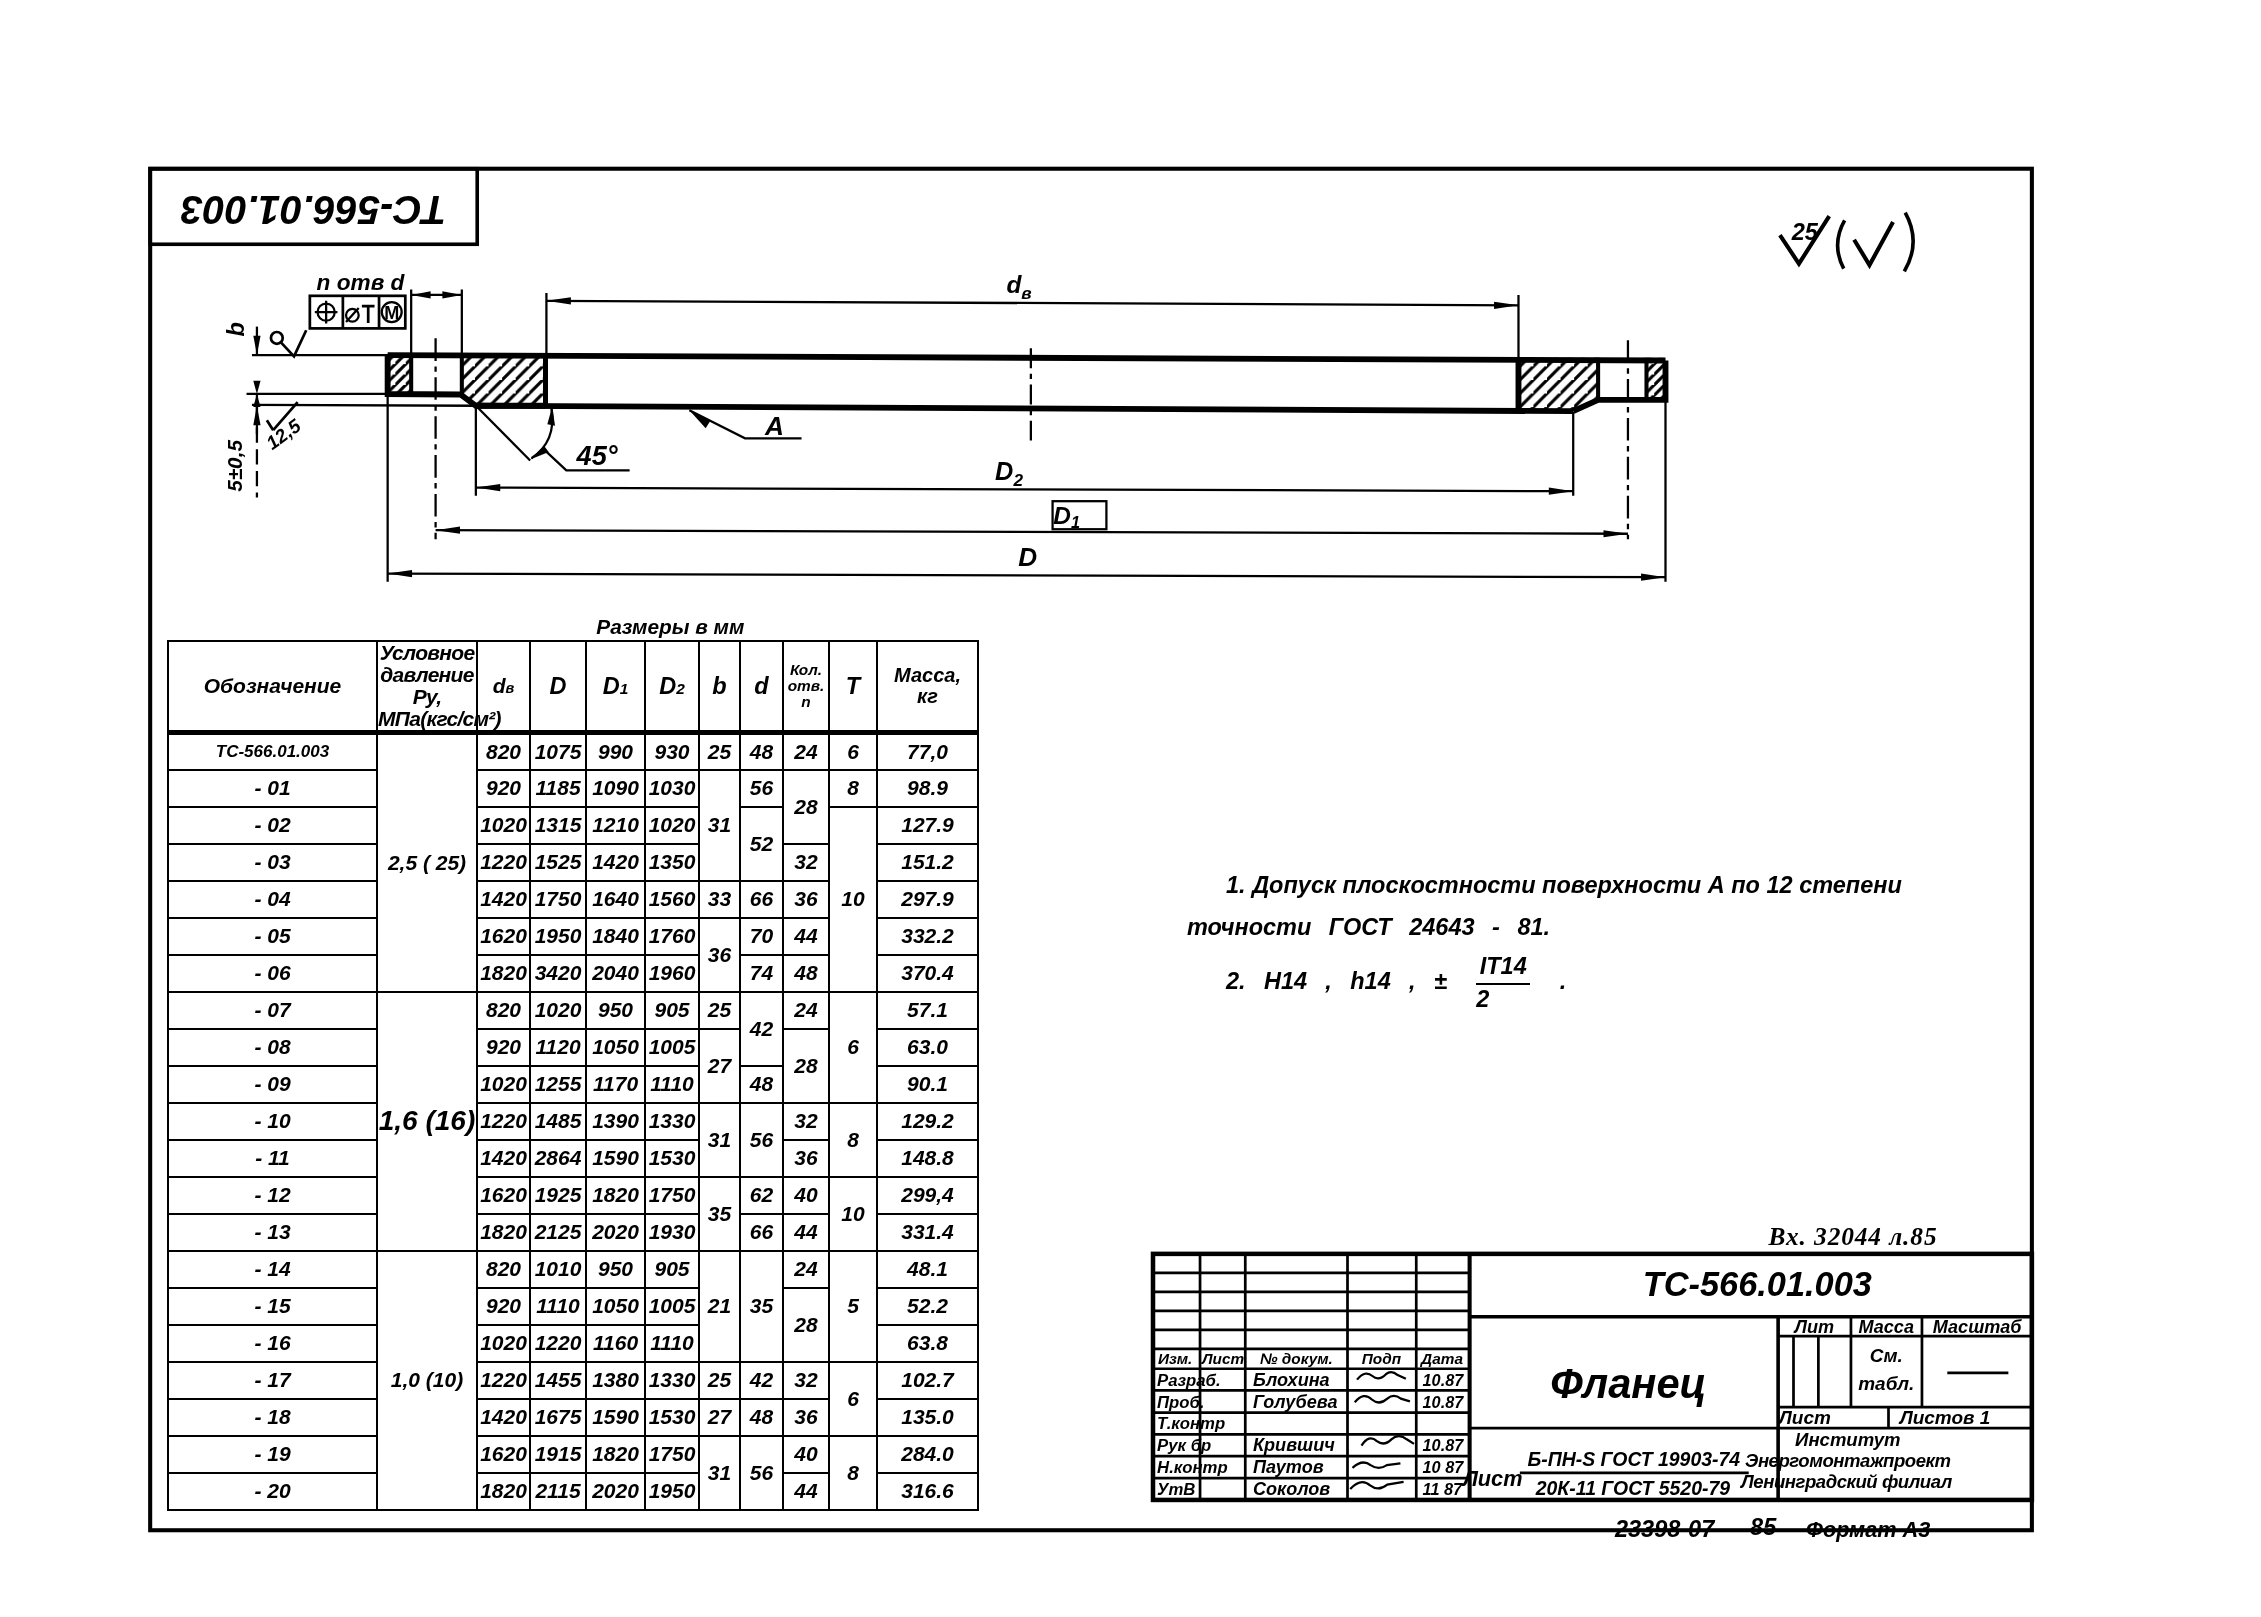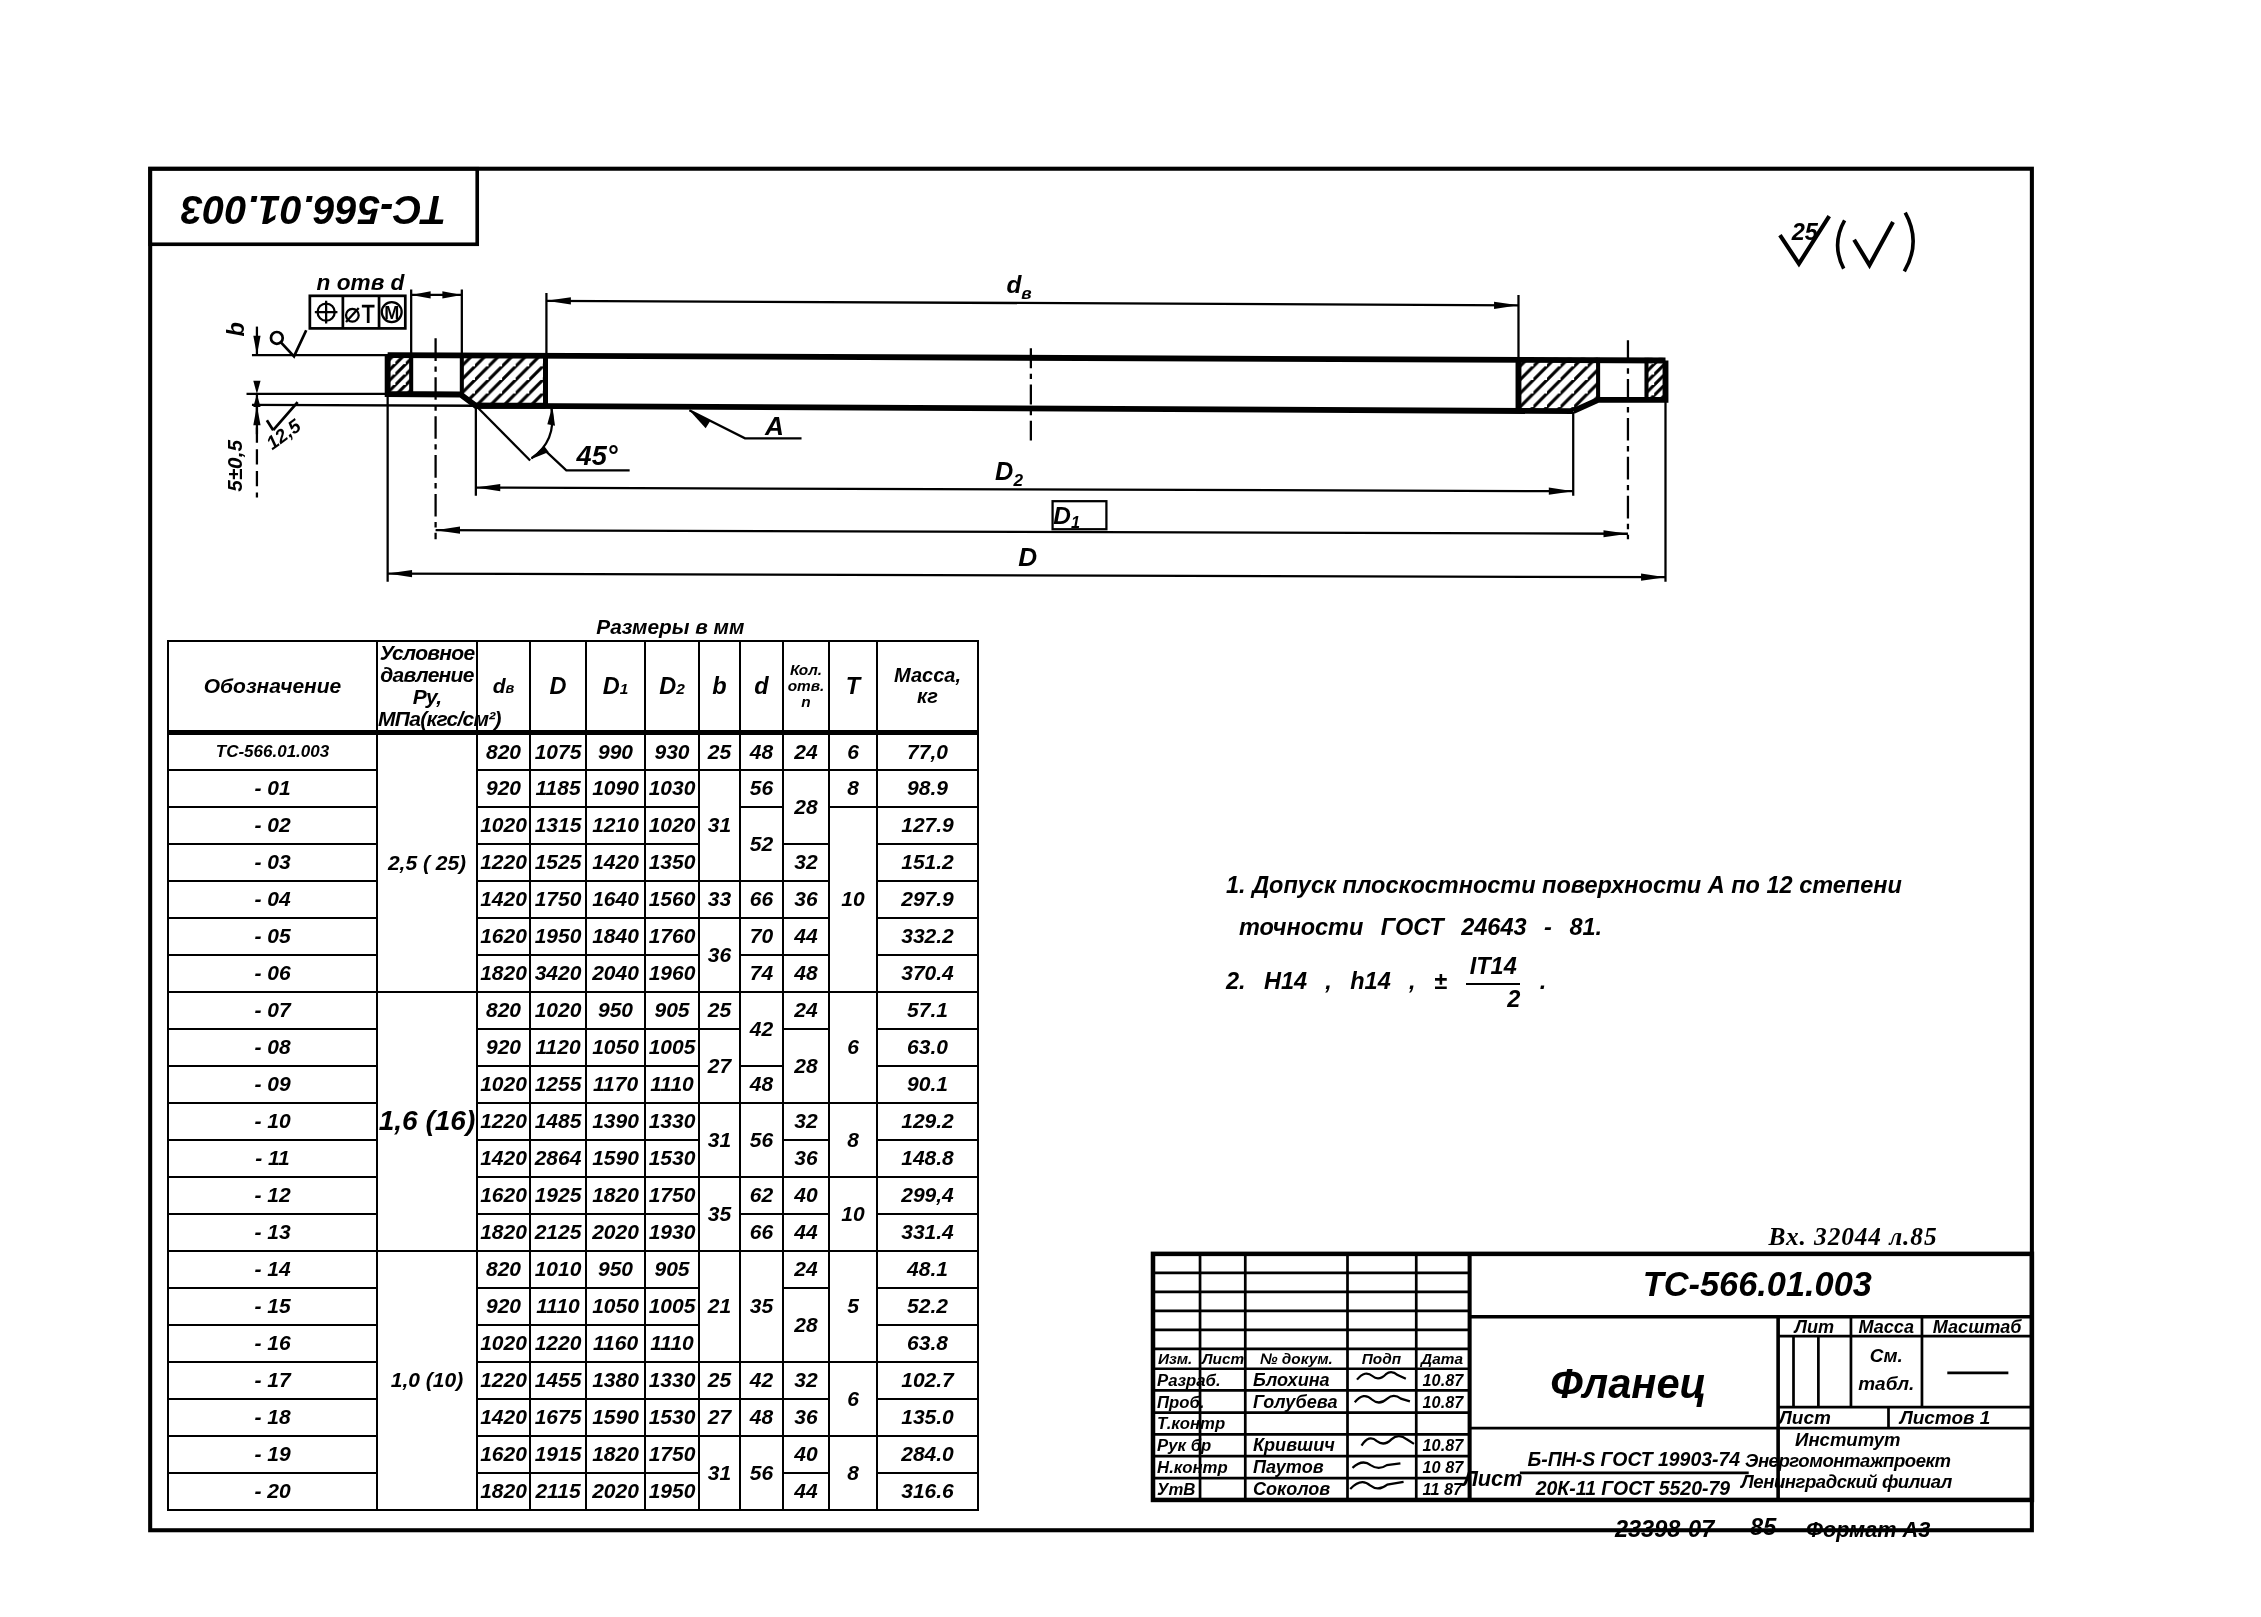--- a/index.html
+++ b/index.html
@@ -463,16 +463,16 @@
           <td>2115</td>
           <td>2020</td>
           <td>1950</td>
           <td>44</td>
           <td>316.6</td>
         </tr>
 </tbody>
     </table>
 
 <div class="note" style="left:1226px;top:872px;">1.  Допуск  плоскостности   поверхности  А  по 12 степени</div>
-<div class="note" style="left:1239px;top:914px;word-spacing:11px;">точности   ГОСТ 24643 - 81.</div>
-<div class="note" style="left:1226px;top:953px;word-spacing:11.8px;">2. Н14 , h14 , ± <span style="display:inline-block;text-align:right;vertical-align:middle;margin:0 1px;word-spacing:0;font-style:italic;"><span style="display:block;border-bottom:2.3px solid #000;padding:0 3.6px 2.7px 3.6px;">IT14</span><span style="display:block;padding-top:1.8px;">2</span></span> .</div>
+<div class="note" style="left:1187px;top:914px;word-spacing:11px;">точности   ГОСТ 24643 - 81.</div>
+<div class="note" style="left:1226px;top:953px;word-spacing:11.8px;">2. Н14 , h14 , ± <span style="display:inline-block;text-align:left;vertical-align:middle;margin:0 11px;word-spacing:0;font-style:italic;"><span style="display:block;border-bottom:2.3px solid #000;padding:0 3.6px 2.7px 3.6px;">IT14</span><span style="display:block;padding-top:1.8px;">2</span></span> .</div>
 </div>
 
 
 </body></html>

